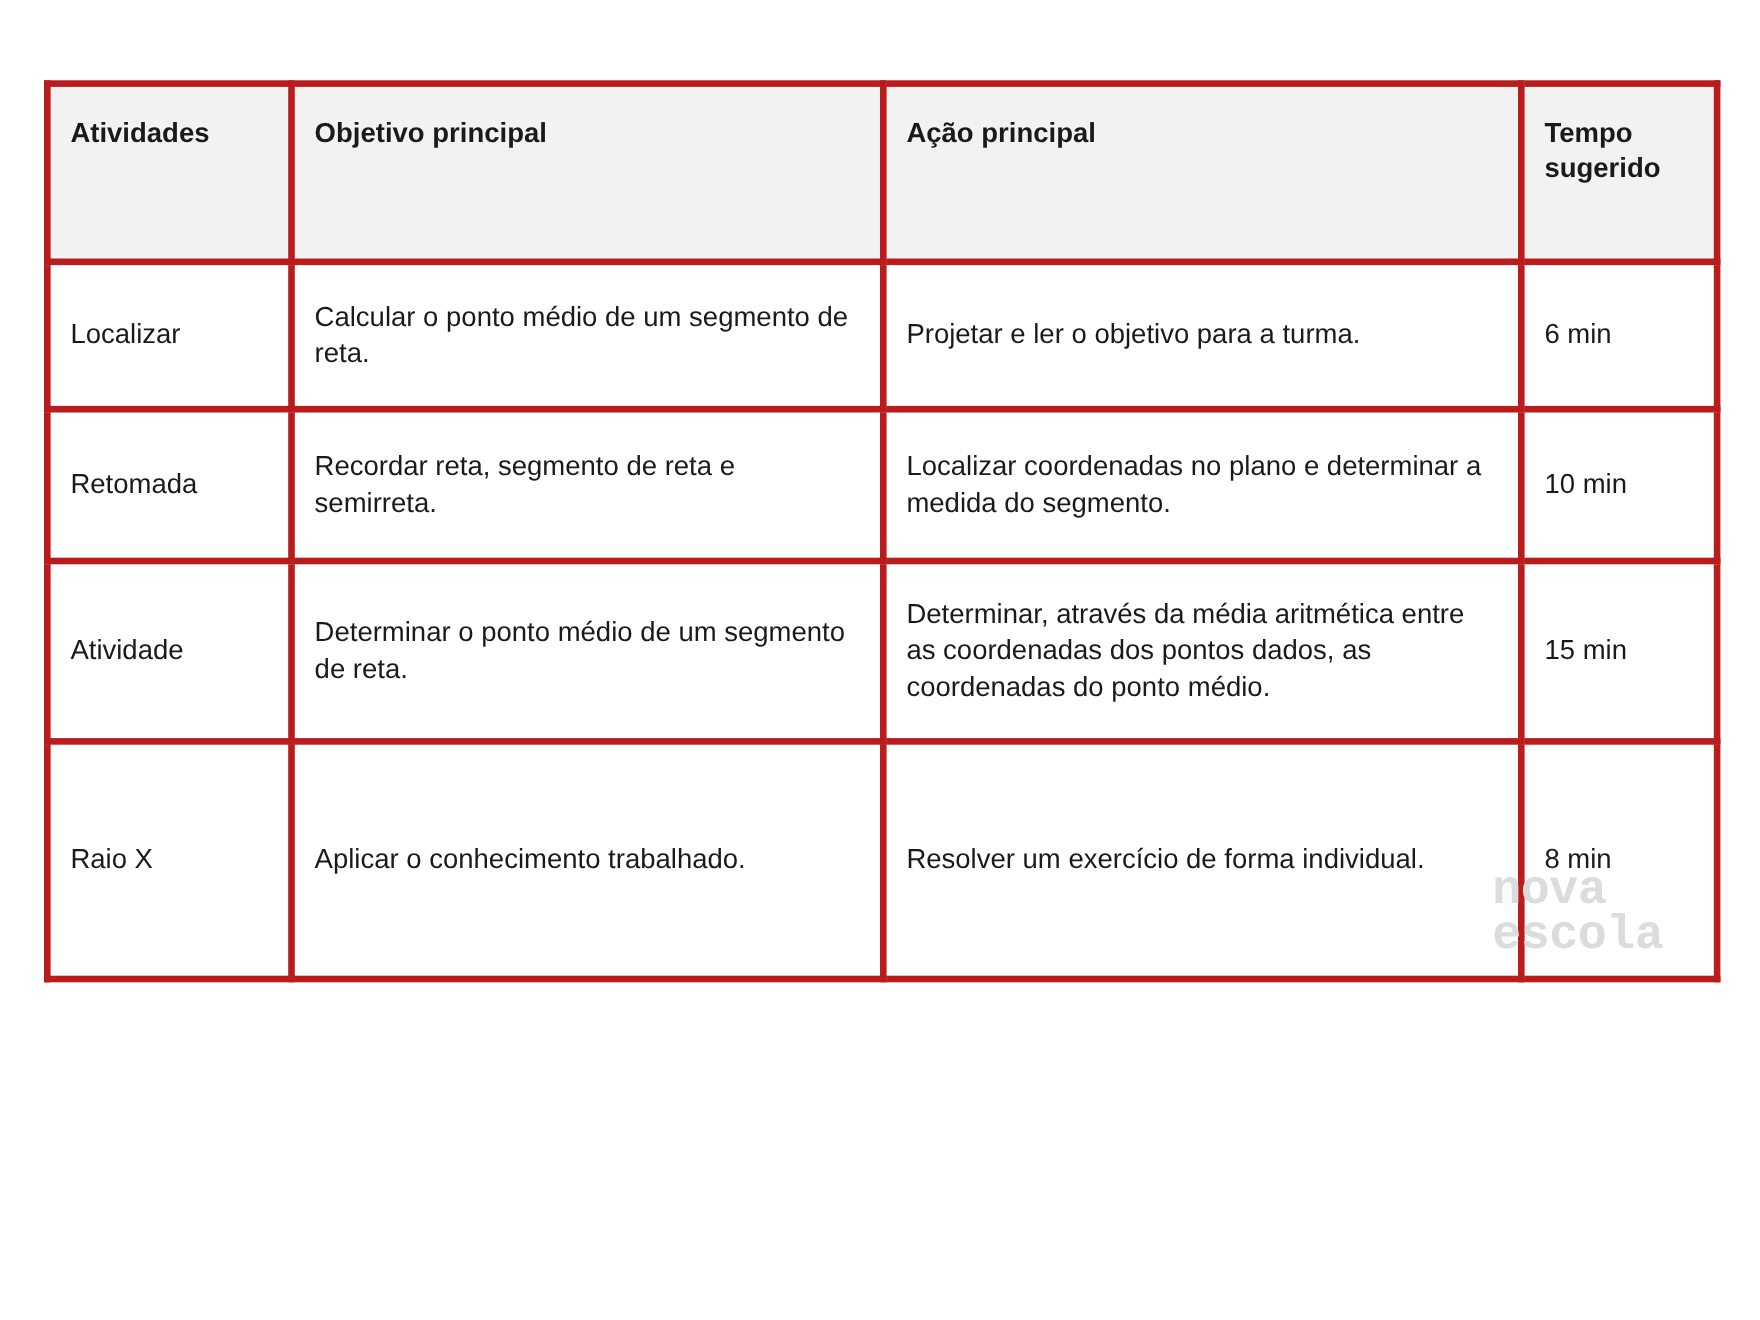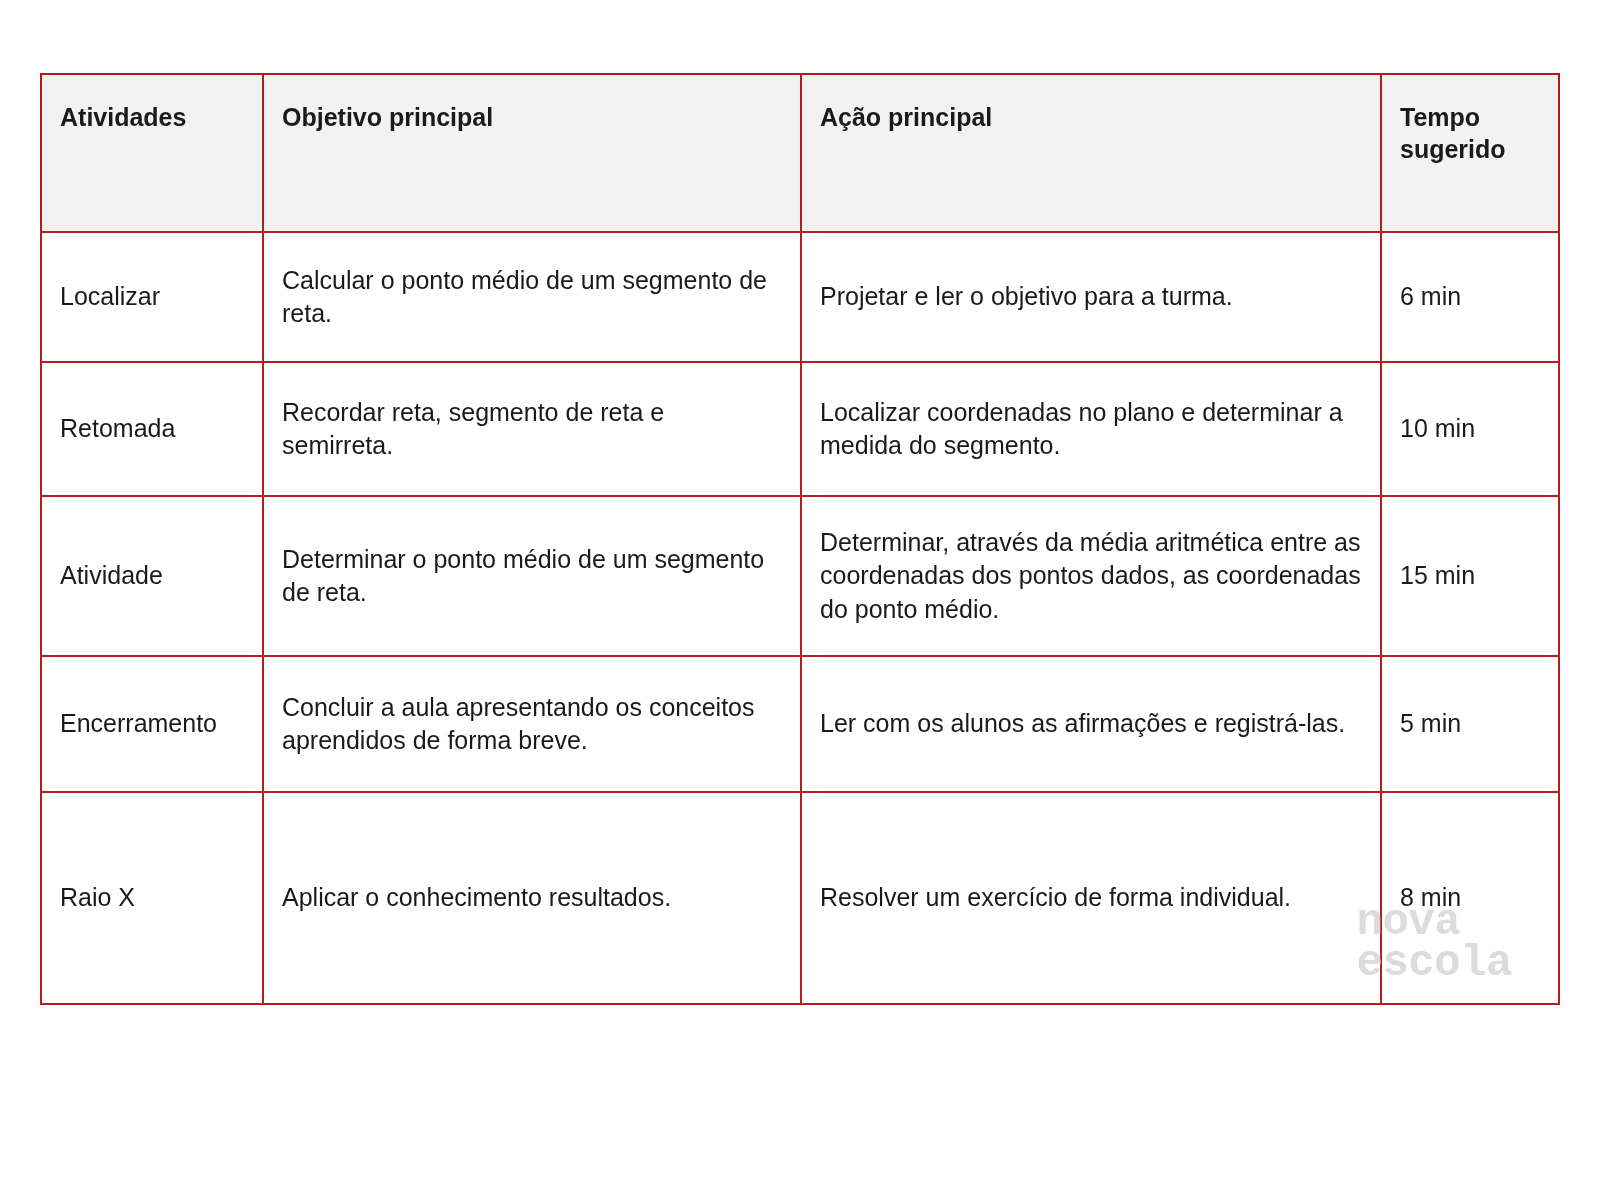--- a/index.html
+++ b/index.html
@@ -26,21 +26,21 @@
     width: 1518px;
   }
   table.plan {
     width: 1518px;
     border-collapse: collapse;
     table-layout: fixed;
     background: #ffffff;
   }
   table.plan th,
   table.plan td {
-    border: 2px solid #b91c1c;
+    border: 6px solid #b91c1c;
     vertical-align: middle;
     text-align: left;
     padding: 0 18px;
     color: #1a1a1a;
   }
   table.plan thead th {
     background: #f2f2f2;
     font-size: 25px;
     font-weight: bold;
     line-height: 1.28;
@@ -121,29 +121,23 @@
           <td class="col-b act-cell">Recordar reta, segmento de reta e semirreta.</td>
           <td class="col-c act-cell">Localizar coordenadas no plano e determinar a medida do segmento.</td>
           <td class="col-d time-cell">10 min</td>
         </tr>
         <tr class="r-atividade">
           <td class="col-a">Atividade</td>
           <td class="col-b act-cell">Determinar o ponto médio de um segmento de reta.</td>
           <td class="col-c act-cell">Determinar, através da média aritmética entre as coordenadas dos pontos dados, as coordenadas do ponto médio.</td>
           <td class="col-d time-cell">15 min</td>
         </tr>
-        <tr class="r-encerramento">
-          <td class="col-a">Encerramento</td>
-          <td class="col-b act-cell">Concluir a aula apresentando os conceitos aprendidos de forma breve.</td>
-          <td class="col-c act-cell">Ler com os alunos as afirmações e registrá-las.</td>
-          <td class="col-d time-cell">5 min</td>
-        </tr>
         <tr class="r-raiox">
           <td class="col-a">Raio X</td>
-          <td class="col-b act-cell">Aplicar o conhecimento resultados.</td>
+          <td class="col-b act-cell">Aplicar o conhecimento trabalhado.</td>
           <td class="col-c act-cell">Resolver um exercício de forma individual.</td>
           <td class="col-d time-cell">8 min</td>
         </tr>
       </tbody>
     </table>
 
     <div class="logo">
       <span>nova</span>
       <span>escola</span>
     </div>

